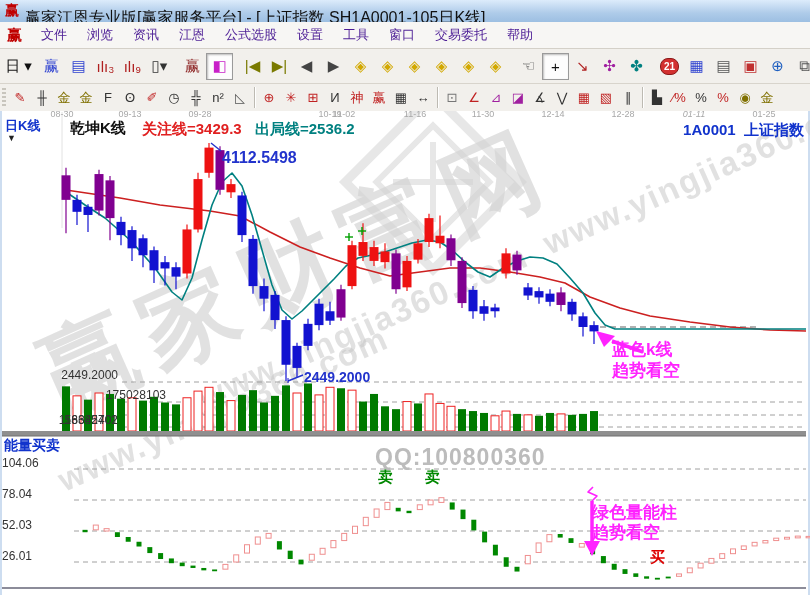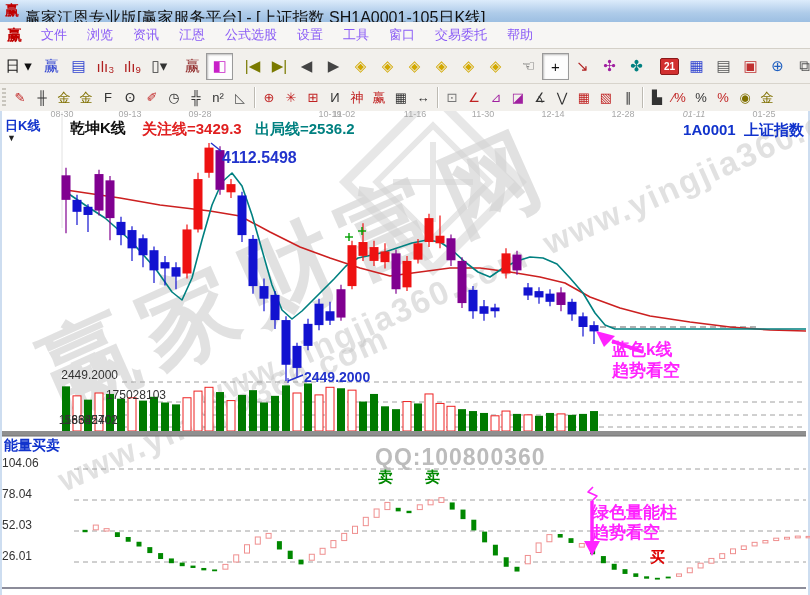--- a/index.html
+++ b/index.html
@@ -8,21 +8,21 @@
   
   .titlebar{position:absolute;left:0;top:0;width:810px;height:22px;
             background:linear-gradient(#dcecfb,#aecbe9 60%,#9dbfe2);
             display:flex;align-items:center;font-size:12px;color:#000;}
   .titlebar .logo{color:#c00000;font-weight:bold;font-size:14px;padding:0 6px 0 5px;}
   .titlebar .ttl{font-size:16px;color:#111;margin-top:14px;}
   
   .menubar{position:absolute;left:0;top:22px;width:810px;height:26px;background:#f7f6f4;
            border-bottom:1px solid #d4d0c8;display:flex;align-items:center;font-size:13px;}
   .menubar .logo{color:#c00000;font-weight:bold;font-size:15px;padding:0 9px 0 7px;}
-  .menu-item{padding:4px 10px;color:#8b5cf6;cursor:default;font-family:Liberation Serif, serif;}
+  .menu-item{padding:4px 10px;color:#4c1d95;cursor:default;font-family:Liberation Serif, serif;}
   
   .toolbar{position:absolute;left:0;width:810px;background:#f2f0ec;border-bottom:1px solid #d8d4cc;
            display:flex;align-items:center;}
   #tb1{top:49px;height:34px;}
   #tb2{top:84px;height:27px;}
   .tbtn{min-width:25px;height:25px;display:flex;align-items:center;justify-content:center;
         font-size:15px;border:1px solid transparent;cursor:default;white-space:nowrap;}
   #tb2 .tbtn{min-width:20px;height:21px;font-size:13px;}
   .tbtn.pressed{background:#fdfdfd;border:1px solid #9a9a9a;box-shadow:inset 1px 1px 2px #bbb;}
   .tbtn .cal{background:#d23030;color:#fff;font-size:10px;font-weight:bold;padding:2px 3px;
@@ -150,21 +150,21 @@
         <span style="color: rgb(176, 32, 32);">↘</span>
       </div>
       <div class="tbtn">
         <span style="color: rgb(160, 32, 160);">✣</span>
       </div>
       <div class="tbtn">
         <span style="color: rgb(0, 128, 128);">✤</span>
       </div>
       <div class="sep"></div>
       <div class="tbtn">
-        <span class="cal" style="color: rgb(255, 255, 255);">21</span>
+        <span class="cal" style="color: rgb(255, 255, 255); border-radius: 8px;">21</span>
       </div>
       <div class="tbtn">
         <span style="color: rgb(43, 63, 208);">▦</span>
       </div>
       <div class="tbtn">
         <span style="color: rgb(85, 85, 85);">▤</span>
       </div>
       <div class="tbtn">
         <span style="color: rgb(192, 48, 48);">▣</span>
       </div>

